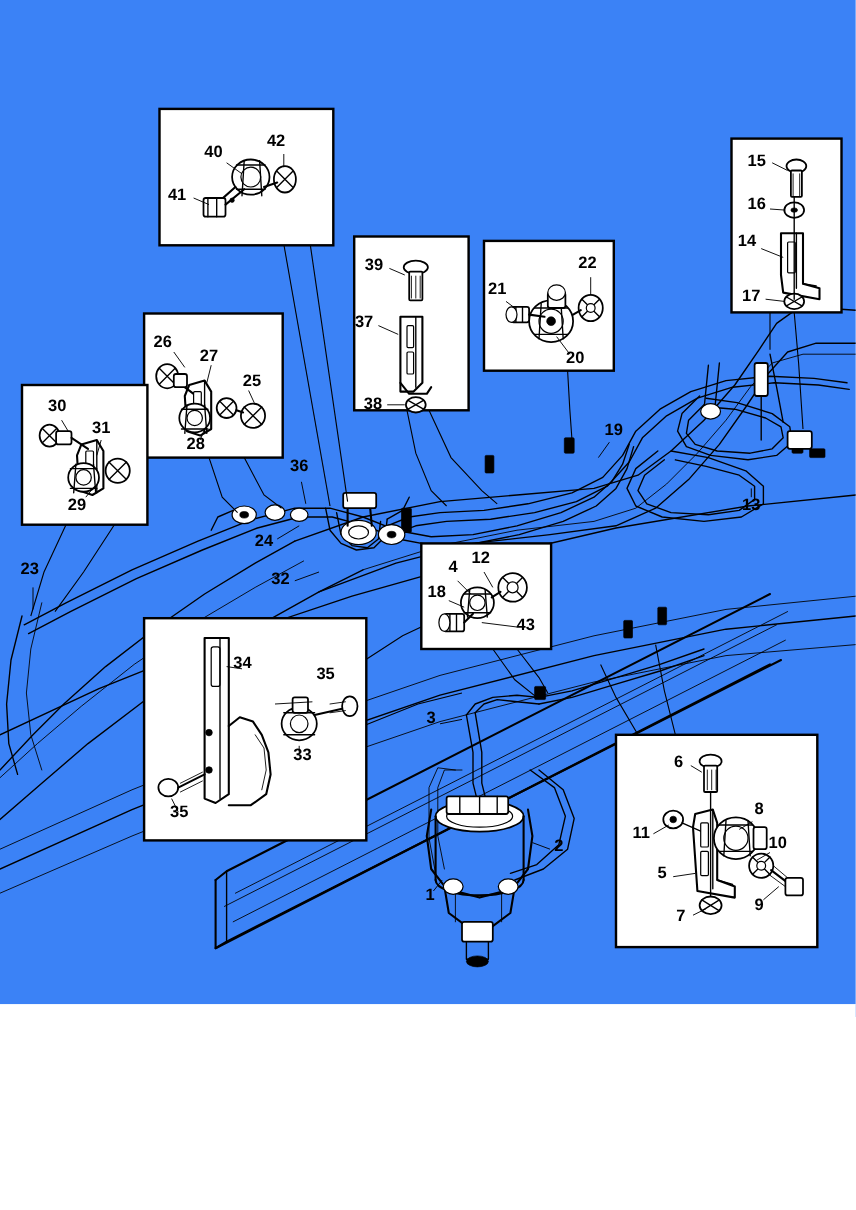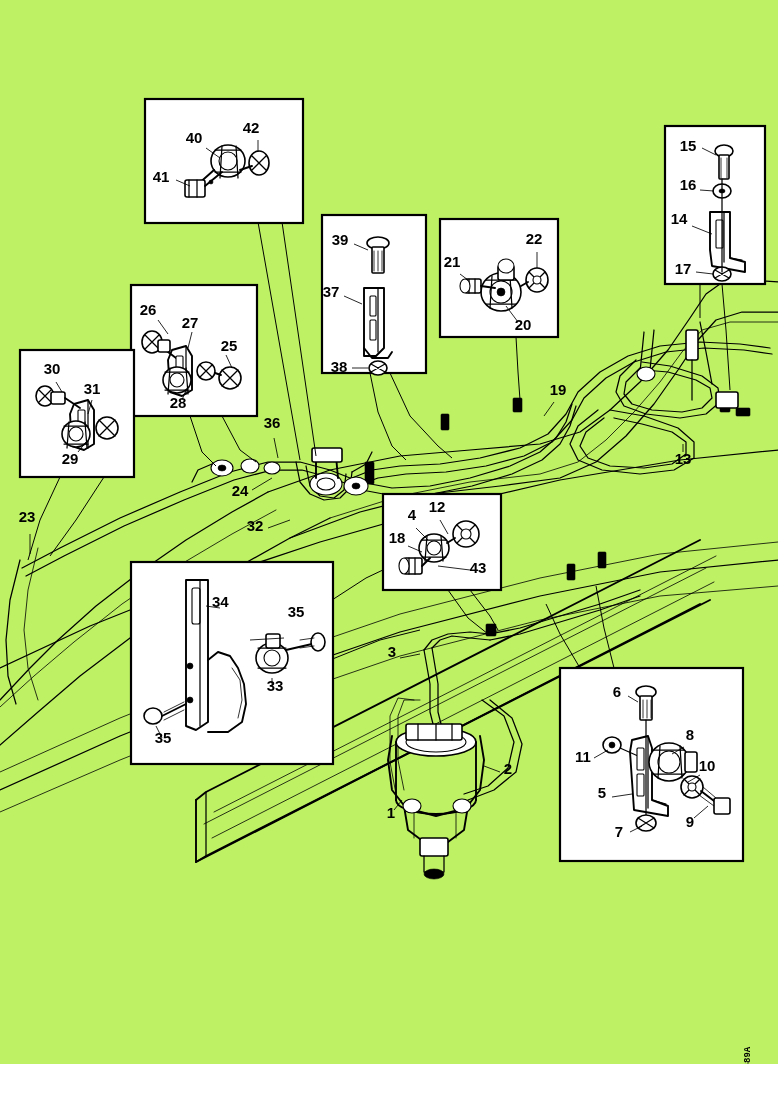--- a/index.html
+++ b/index.html
@@ -6,22 +6,22 @@
     margin: 0;
     padding: 0;
     background: #ffffff;
   }
   body {
     font-family: "Liberation Sans", sans-serif;
   }
   #sheet {
     position: relative;
     width: 778px;
-    height: 1064px;
-    background: #bef264;
+    height: 913px;
+    background: #3b82f6;
     overflow: hidden;
   }
   #sheet svg {
     position: absolute;
     left: 0;
     top: 0;
   }
   .lbl {
     font-family: "Liberation Sans", sans-serif;
     font-size: 15px;

